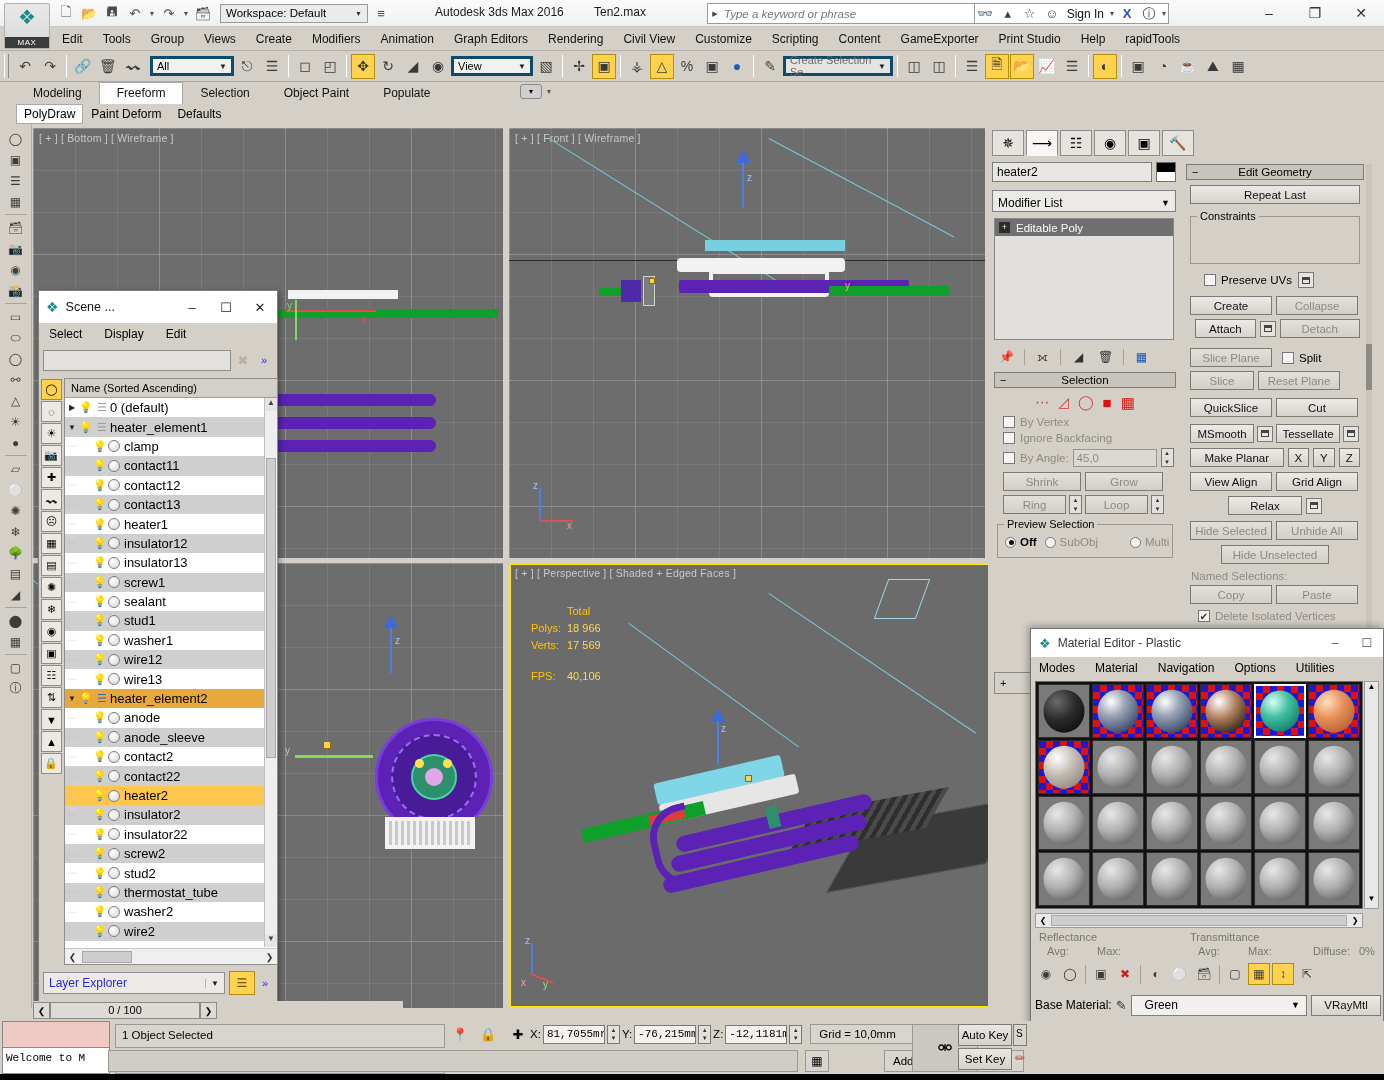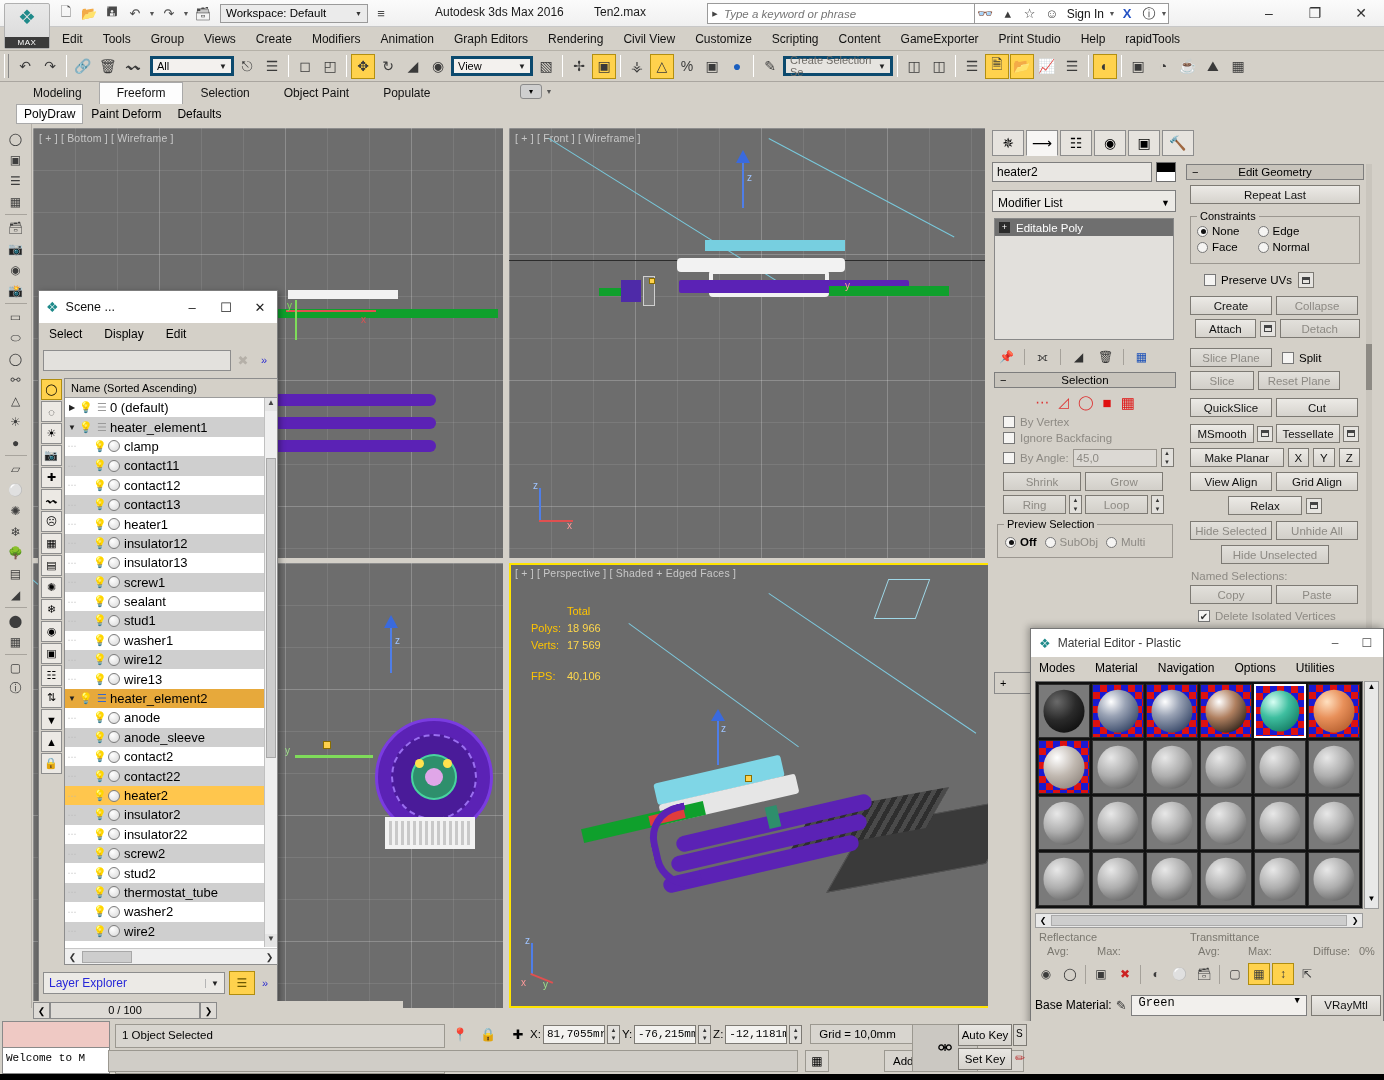--- a/index.html
+++ b/index.html
@@ -295,21 +295,21 @@
   #matScrollH .trk { flex:1; height:11px; background:#cdcdcd; margin:0 1px; border:1px solid #aaa;}
   #matInfo { position:absolute; left:4px; top:302px; width:346px; height:28px; font-size:11px; color:#7a776f; }
   #matInfo .col { position:absolute; top:0; }
   #matTools { position:absolute; left:4px; top:332px; width:346px; height:26px; display:flex; align-items:center; gap:2px;}
   #matTools .mi { width:22px; height:22px; display:flex; align-items:center; justify-content:center; font-size:12px; color:#3c3c3c;}
   #matTools .mi.on { background:#ffd24d; border:1px solid #b08d10; }
   #matTools .vs { width:1px; height:19px; background:#a5a19a; margin:0 2px;}
   #matBase { position:absolute; left:4px; top:364px; width:346px; height:24px; display:flex; align-items:center; gap:4px;}
   #matBase .lb { font-size:12px; }
   #matBase .pip { font-size:13px; color:#333; }
-  #matBase .cmb { flex:1; height:21px; border:1px solid #7e7e7e; background:#f2f0ed; font-size:12px; display:flex; padding-left:7px;font-family:Liberation Mono, monospace;}
+  #matBase .cmb { flex:1; height:21px; border:1px solid #7e7e7e; background:#f2f0ed; font-size:12px; display:flex; align-items:center; padding-left:13px;}
   #matBase .cmb .arr{ margin-left:auto; font-size:9px; padding:0 6px;}
   #matBase .vray { width:70px; height:21px; }
   #matBasic { position:absolute; left:10px; top:392px; width:340px; }
   #matBasic .hdr { height:16px; background:#c8c4bc; border:1px solid #7d7d7d; display:flex; align-items:center; justify-content:center; font-size:11.5px; position:relative;}
   #matBasic .hdr .mn { position:absolute; left:5px;}
   #matBasic .row { display:flex; align-items:center; height:24px; padding-top:5px; gap:6px; font-size:12px;}
   #matBasic .swatch { width:58px; height:16px; background:#00a05a; border:1px solid #555; }
   #matBasic .mapbtn { width:14px; height:15px; border:1px solid #7d7a74; background:#e0ded9; }
   #matBasic .numf { width:48px; height:18px; border:1px solid #7d7a74; background:#f4f3f0; font-size:11.5px; padding-left:3px;}
 
@@ -995,62 +995,40 @@
       <span class="gtitle">Preview Selection</span>
       <div style="display:flex; align-items:center; gap:8px; padding:11px 0 0 7px;">
         <span class="rad on">
             <span class="dot"></span>
           <b>Off</b>
           </span>
         <span class="rad" style="color:#8d8a84;">
             <span class="dot"></span>
           <span>SubObj</span>
           </span>
-        <span class="rad" style="color:#8d8a84;">
+        <span class="rad" style="color:#8d8a84;margin-left:24px;">
             <span class="dot"></span>
           <span>Multi</span>
           </span>
       </div>
     </div>
   </div>
 
   <div style="position:absolute;left:6px;top:544px;width:182px;height:22px;border:1px solid #8a8a8a;background:#d4d0c8;display:flex;align-items:center;justify-content:center;font-size:11px;">
     <span style="position:absolute;left:5px;">+</span>
   </div>
 
   <div class="rollout" style="left:198px; top:36px; width:178px;">
     <div class="rollhdr">
       <span class="mn">−</span>
       <span>Edit Geometry</span>
     </div>
     <div class="btn3" style="margin:5px 4px 0 4px;">Repeat Last</div>
     <div class="grp" style="margin:12px 4px 0 4px; height:48px;">
       <span class="gtitle">Constraints</span>
-      <div style="display:flex; padding:8px 0 0 6px; gap:18px;">
-        <div>
-          <div class="rad on" style="margin-bottom:4px;">
-            <span class="dot"></span>
-            <span>None</span>
-            </div>
-          <div class="rad">
-            <span class="dot"></span>
-            <span>Face</span>
-            </div>
-        </div>
-        <div>
-          <div class="rad" style="margin-bottom:4px;">
-            <span class="dot"></span>
-            <span>Edge</span>
-            </div>
-          <div class="rad">
-            <span class="dot"></span>
-            <span>Normal</span>
-            </div>
-        </div>
-      </div>
     </div>
     <div style="display:flex; align-items:center; gap:6px; margin:8px 0 0 18px;">
       <span class="cbx">
         <span class="bx"></span>
         <span>Preserve UVs</span>
       </span>
       <span class="sqbtn">
           <span class="inner"></span>
         </span>
     </div>

